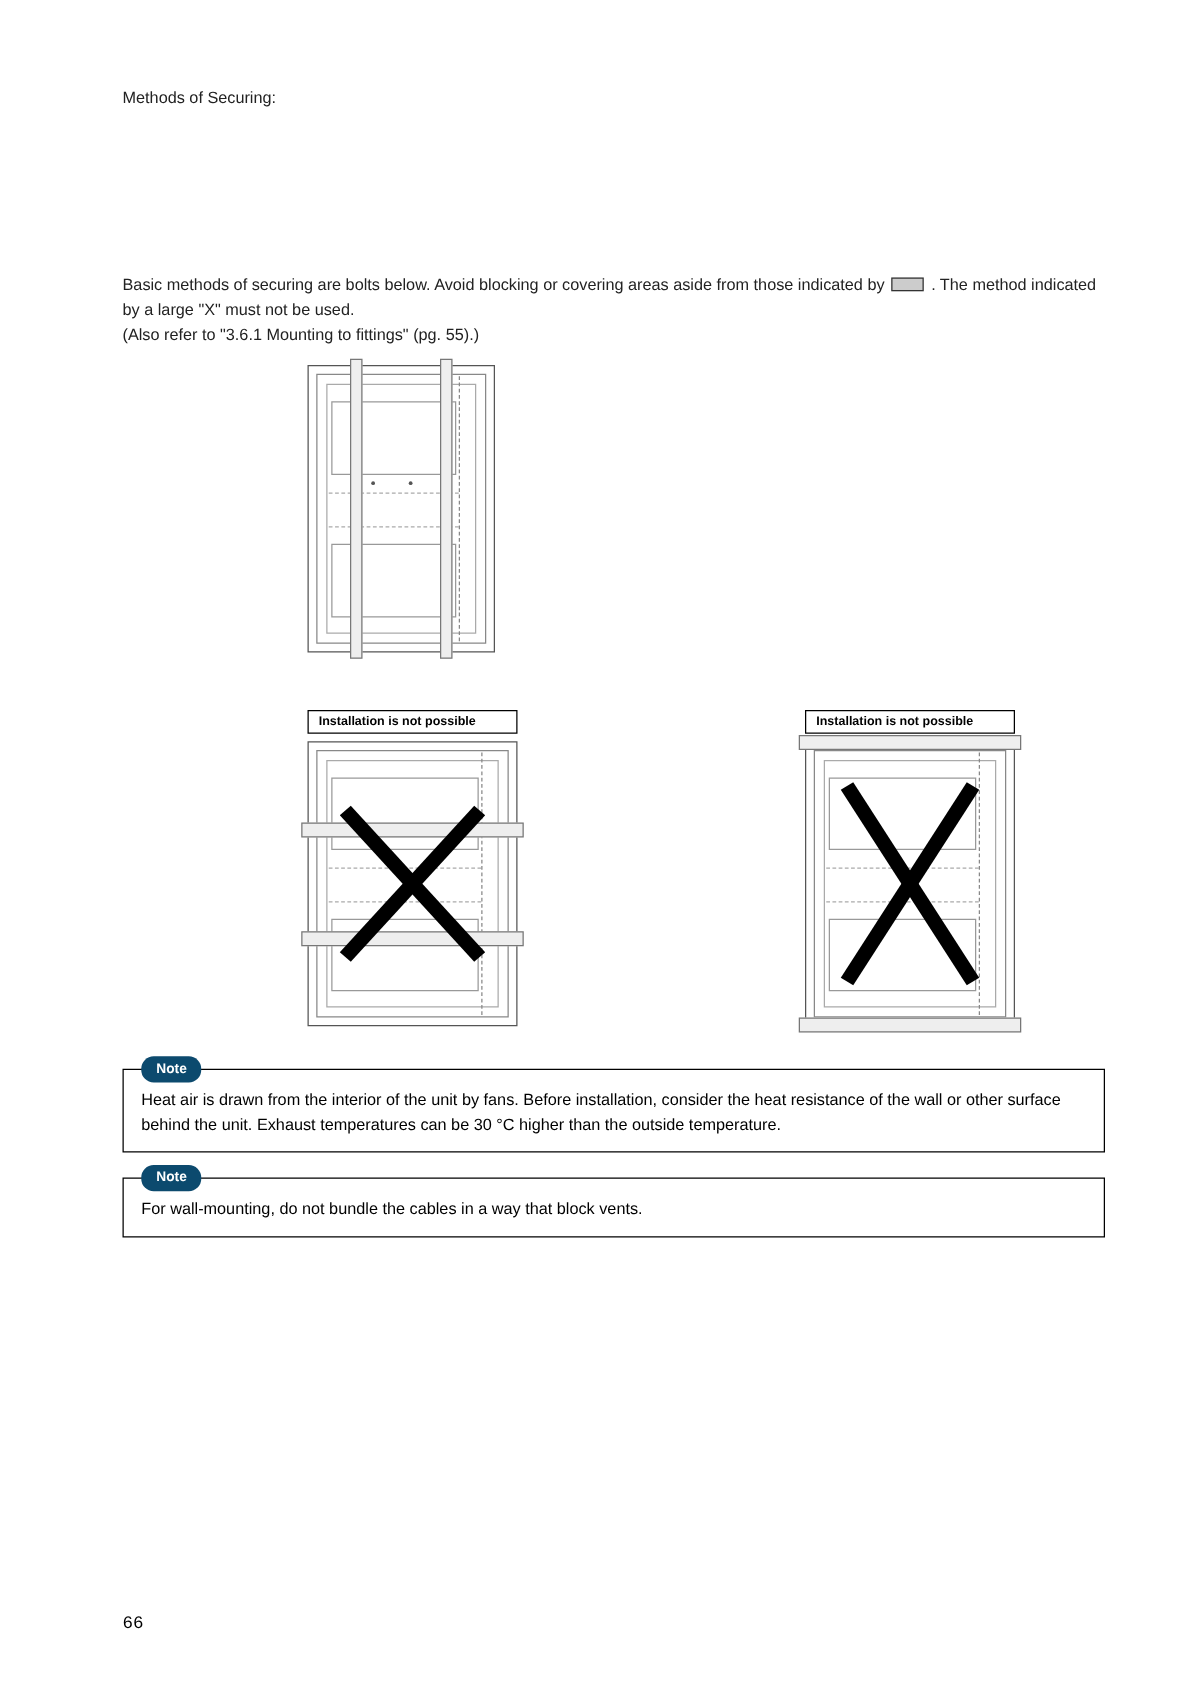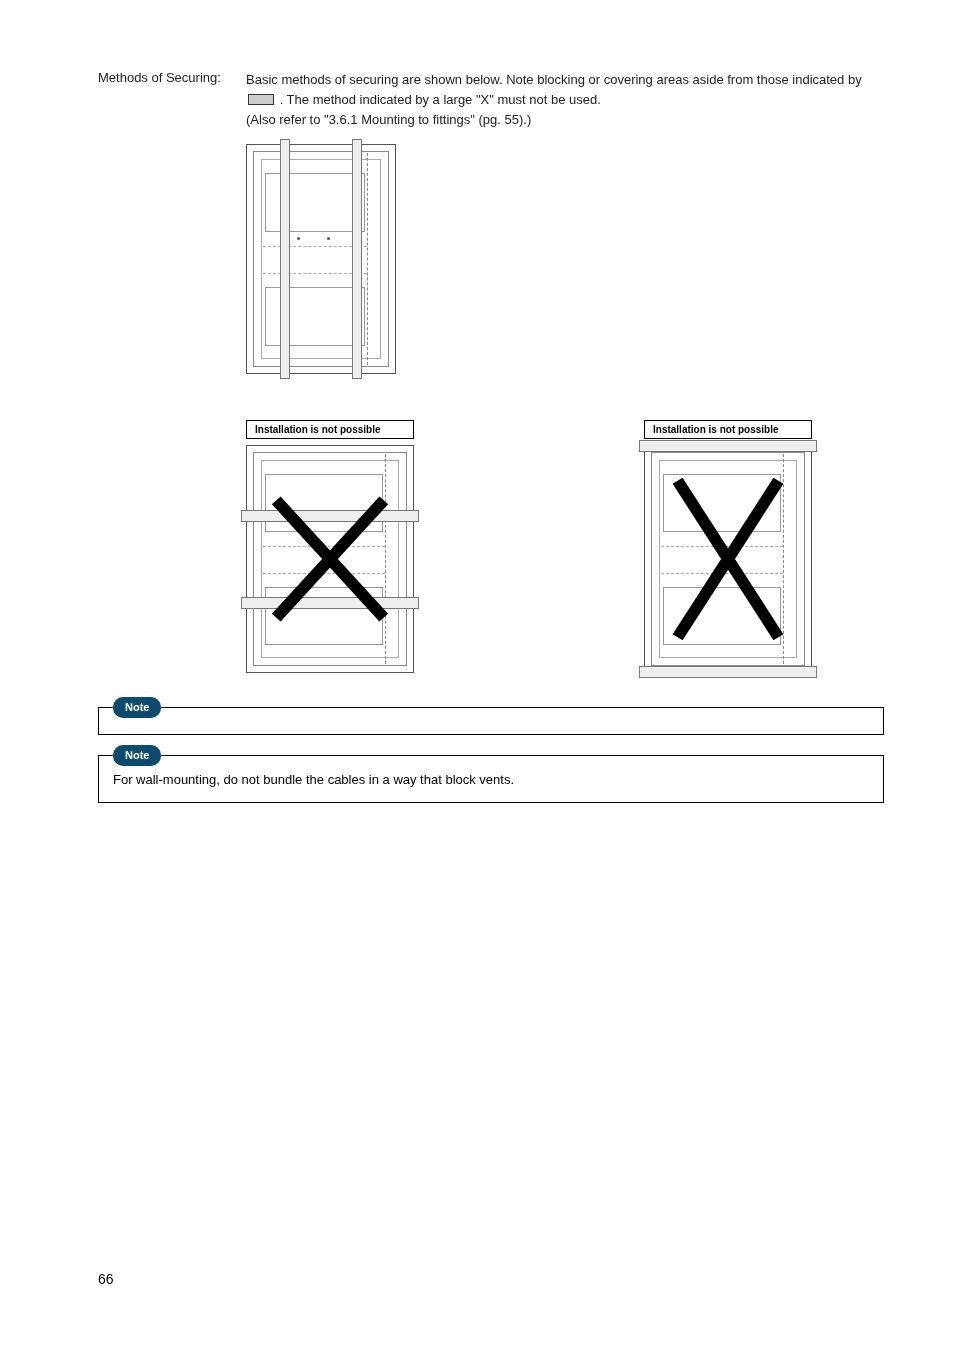--- a/index.html
+++ b/index.html
@@ -3,21 +3,21 @@
 <meta charset="utf-8">
 <style>
   * { box-sizing: border-box; margin: 0; padding: 0; }
   html, body { width: 954px; height: 1351px; background: #fff; font-family: Arial, Helvetica, sans-serif; color: #000; }
   .page { padding: 70px 70px 40px 98px; position: relative; height: 100%; }
 
   .header-row { display: flex; justify-content: space-between; align-items: baseline; border-bottom: 1px solid #000; padding-bottom: 6px; margin-bottom: 36px; }
   .header-title { font-size: 17px; font-weight: bold; }
   .header-model { font-size: 17px; font-weight: bold; }
 
-  .body-row { display: flex; }
+  .body-row { display: flex; flex-direction: column; }
   .body-label { flex: 0 0 148px; font-size: 13px; color: #222; }
   .body-text { flex: 1; font-size: 13px; color: #222; line-height: 1.55; }
   .body-text p { margin-bottom: 0; }
   .inline-rect { display: inline-block; width: 26px; height: 11px; border: 1px solid #333; background: #ccc; vertical-align: -1px; margin: 0 2px; }
 
   .diagrams-area { margin-top: 14px; margin-left: 148px; }
   .diag-main { width: 150px; height: 230px; }
 
   .diag-row { display: flex; gap: 230px; margin-top: 46px; margin-left: 0; }
   .diag-col { display: flex; flex-direction: column; }
@@ -50,33 +50,33 @@
   .hbar.ot { top: -6px; }
   .hbar.ob { bottom: -6px; }
 
   .bigx { position: absolute; inset: 0; pointer-events: none; }
   .bigx svg { width: 100%; height: 100%; }
 
   .note-block { position: relative; border: 1px solid #000; padding: 14px 14px 12px 14px; margin-top: 34px; font-size: 13px; line-height: 1.5; }
   .note-block + .note-block { margin-top: 20px; }
   .note-tab { position: absolute; top: -11px; left: 14px; background: #0c4a6e; color: #fff; font-size: 11px; font-weight: bold; padding: 2px 12px; border-radius: 10px; }
 
-  .page-num { position: absolute; left: 98px; bottom: 64px; font-size: 14px; }
+  .page-num { position: absolute; left: 98px; bottom: 44px; font-size: 14px; font-family: Liberation Mono, monospace; }
 </style>
 </head>
 <body>
 
 <div class="page">
 
 
   <div class="body-row">
     <div class="body-label">Methods of Securing:</div>
     <div class="body-text">
       <p>
-        <span>Basic methods of securing are shown below. Note blocking or covering areas aside from those indicated by </span>
+        <span>Basic methods of securing are bolts below. Avoid blocking or covering areas aside from those indicated by </span>
         <span class="inline-rect"></span>
         <span> . The method indicated by a large "X" must not be used.</span>
       </p>
       <p>(Also refer to "3.6.1 Mounting to fittings" (pg. 55).)</p>
     </div>
   </div>
 
   <div class="diagrams-area">
 
     <div class="diag-main">
@@ -140,20 +140,21 @@
             </svg>
           </div>
         </div>
       </div>
 
     </div>
   </div>
 
   <div class="note-block">
     <div class="note-tab">Note</div>
+    <span>Heat air is drawn from the interior of the unit by fans. Before installation, consider the heat resistance of the wall or other surface behind the unit. Exhaust temperatures can be 30 °C higher than the outside temperature.</span>
   </div>
 
   <div class="note-block">
     <div class="note-tab">Note</div>
     <span>For wall-mounting, do not bundle the cables in a way that block vents.</span>
   </div>
 
   <div class="page-num">66</div>
 
 </div>

